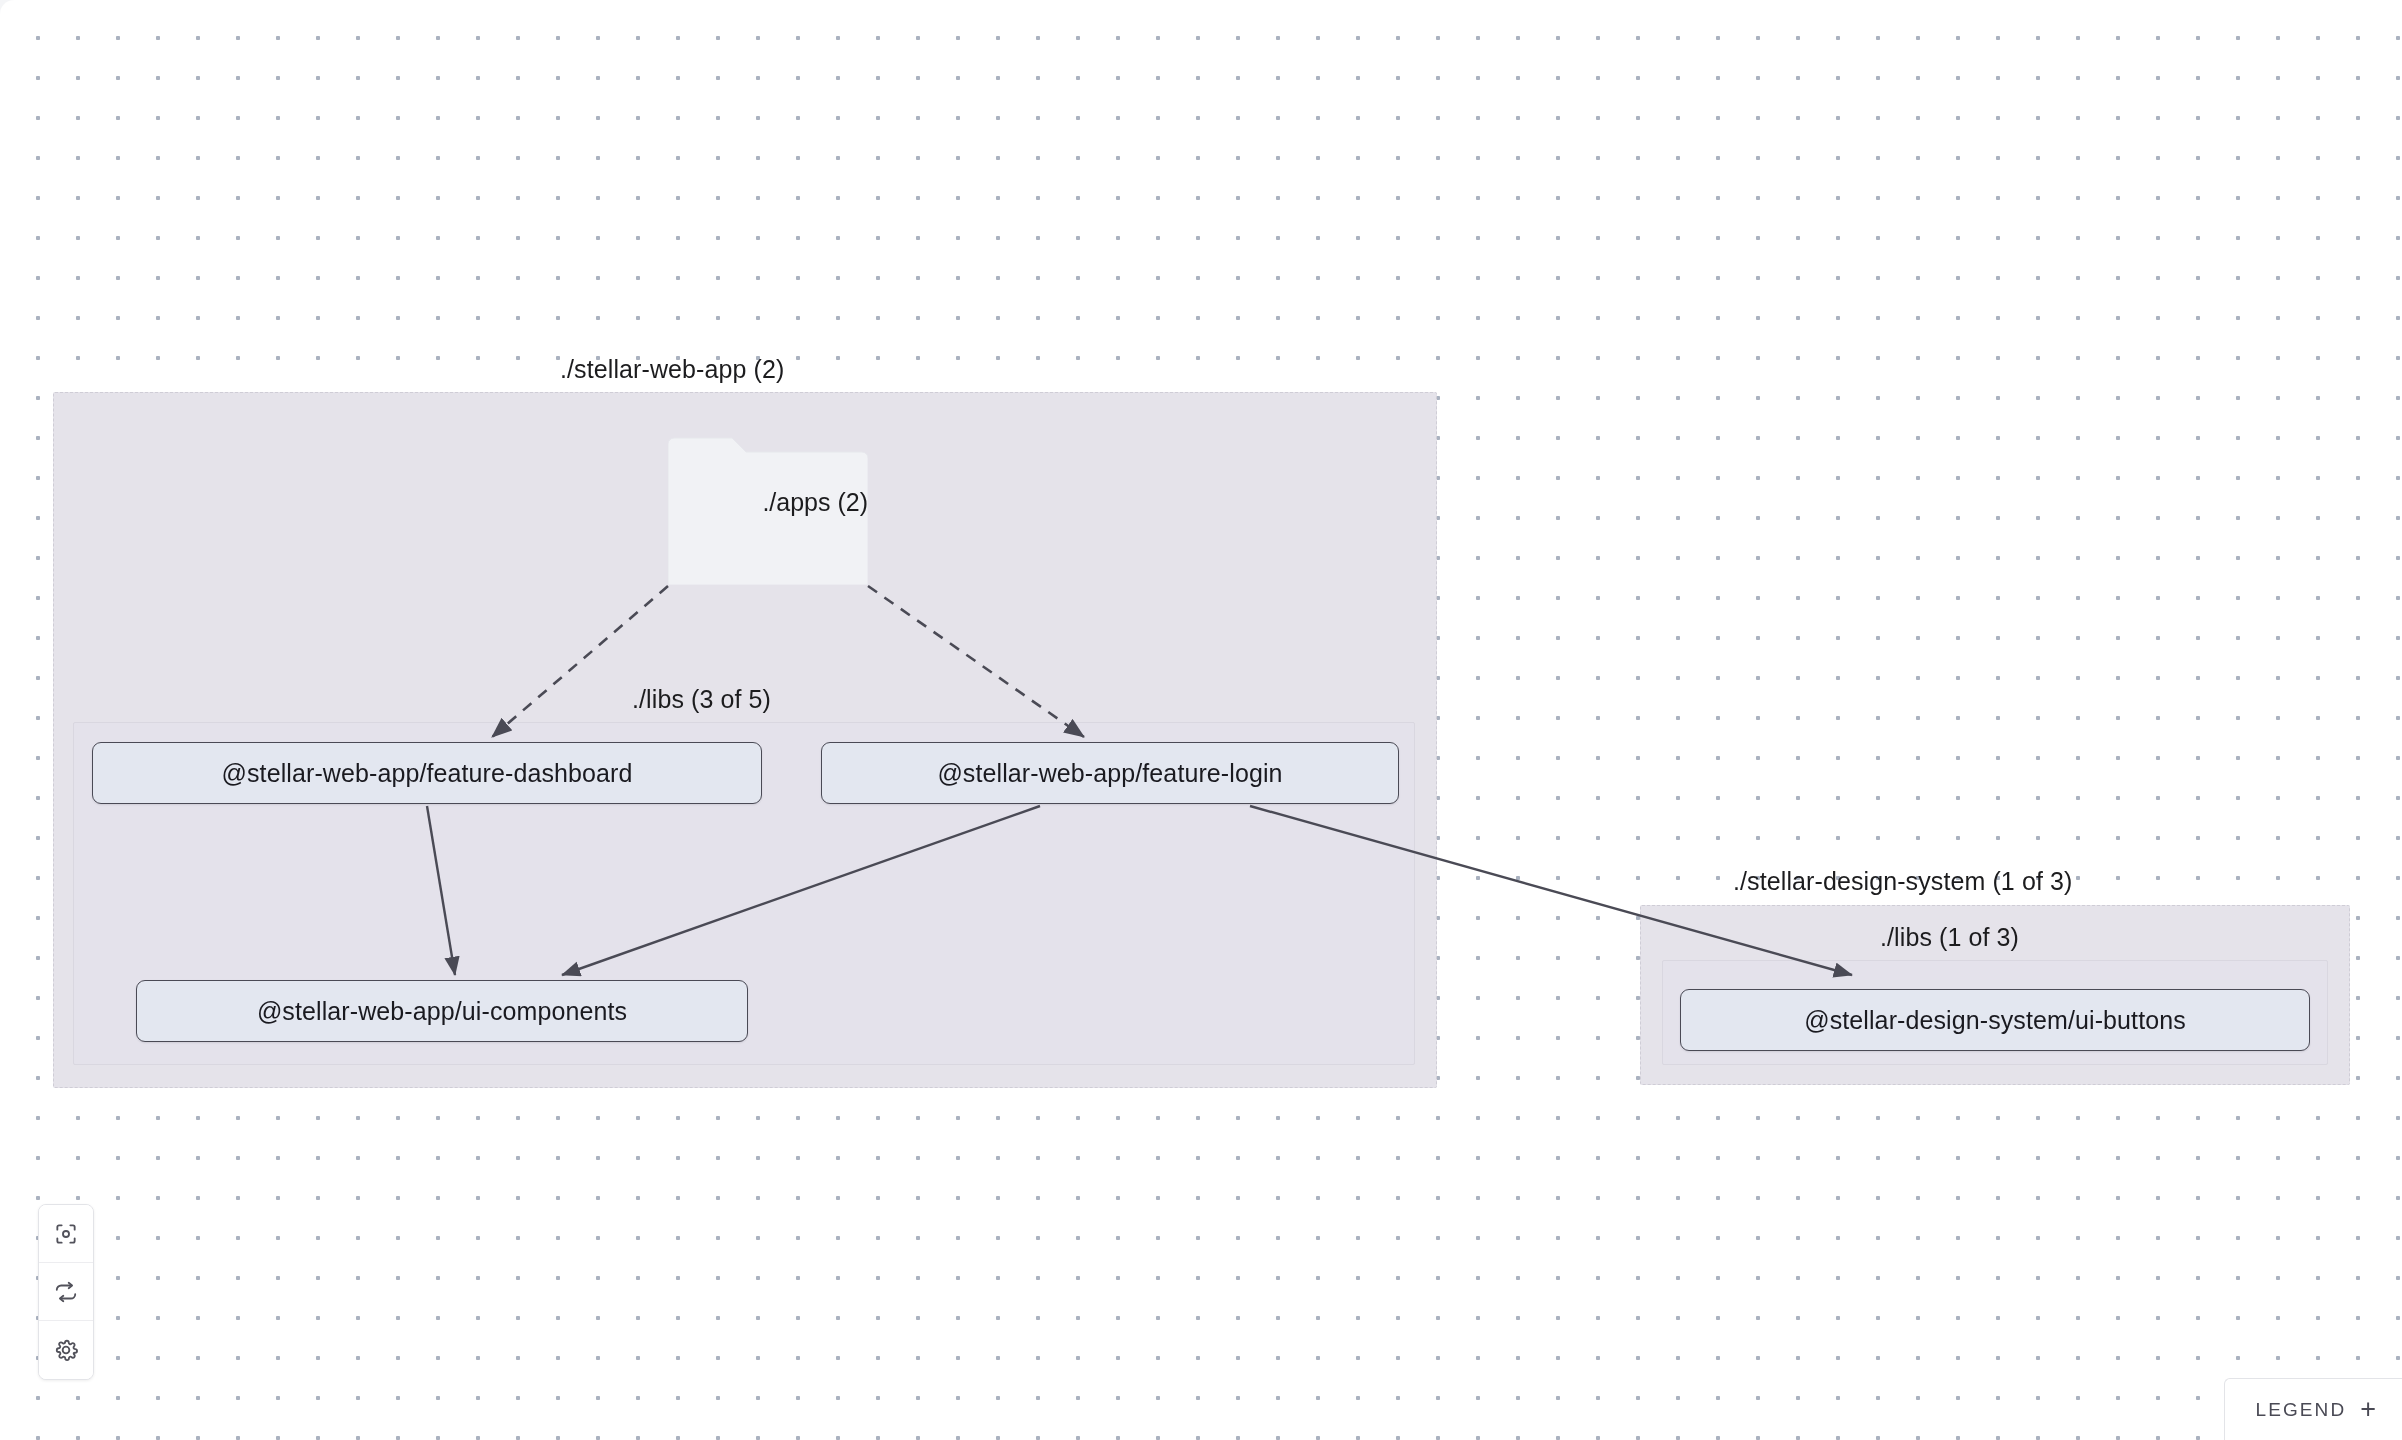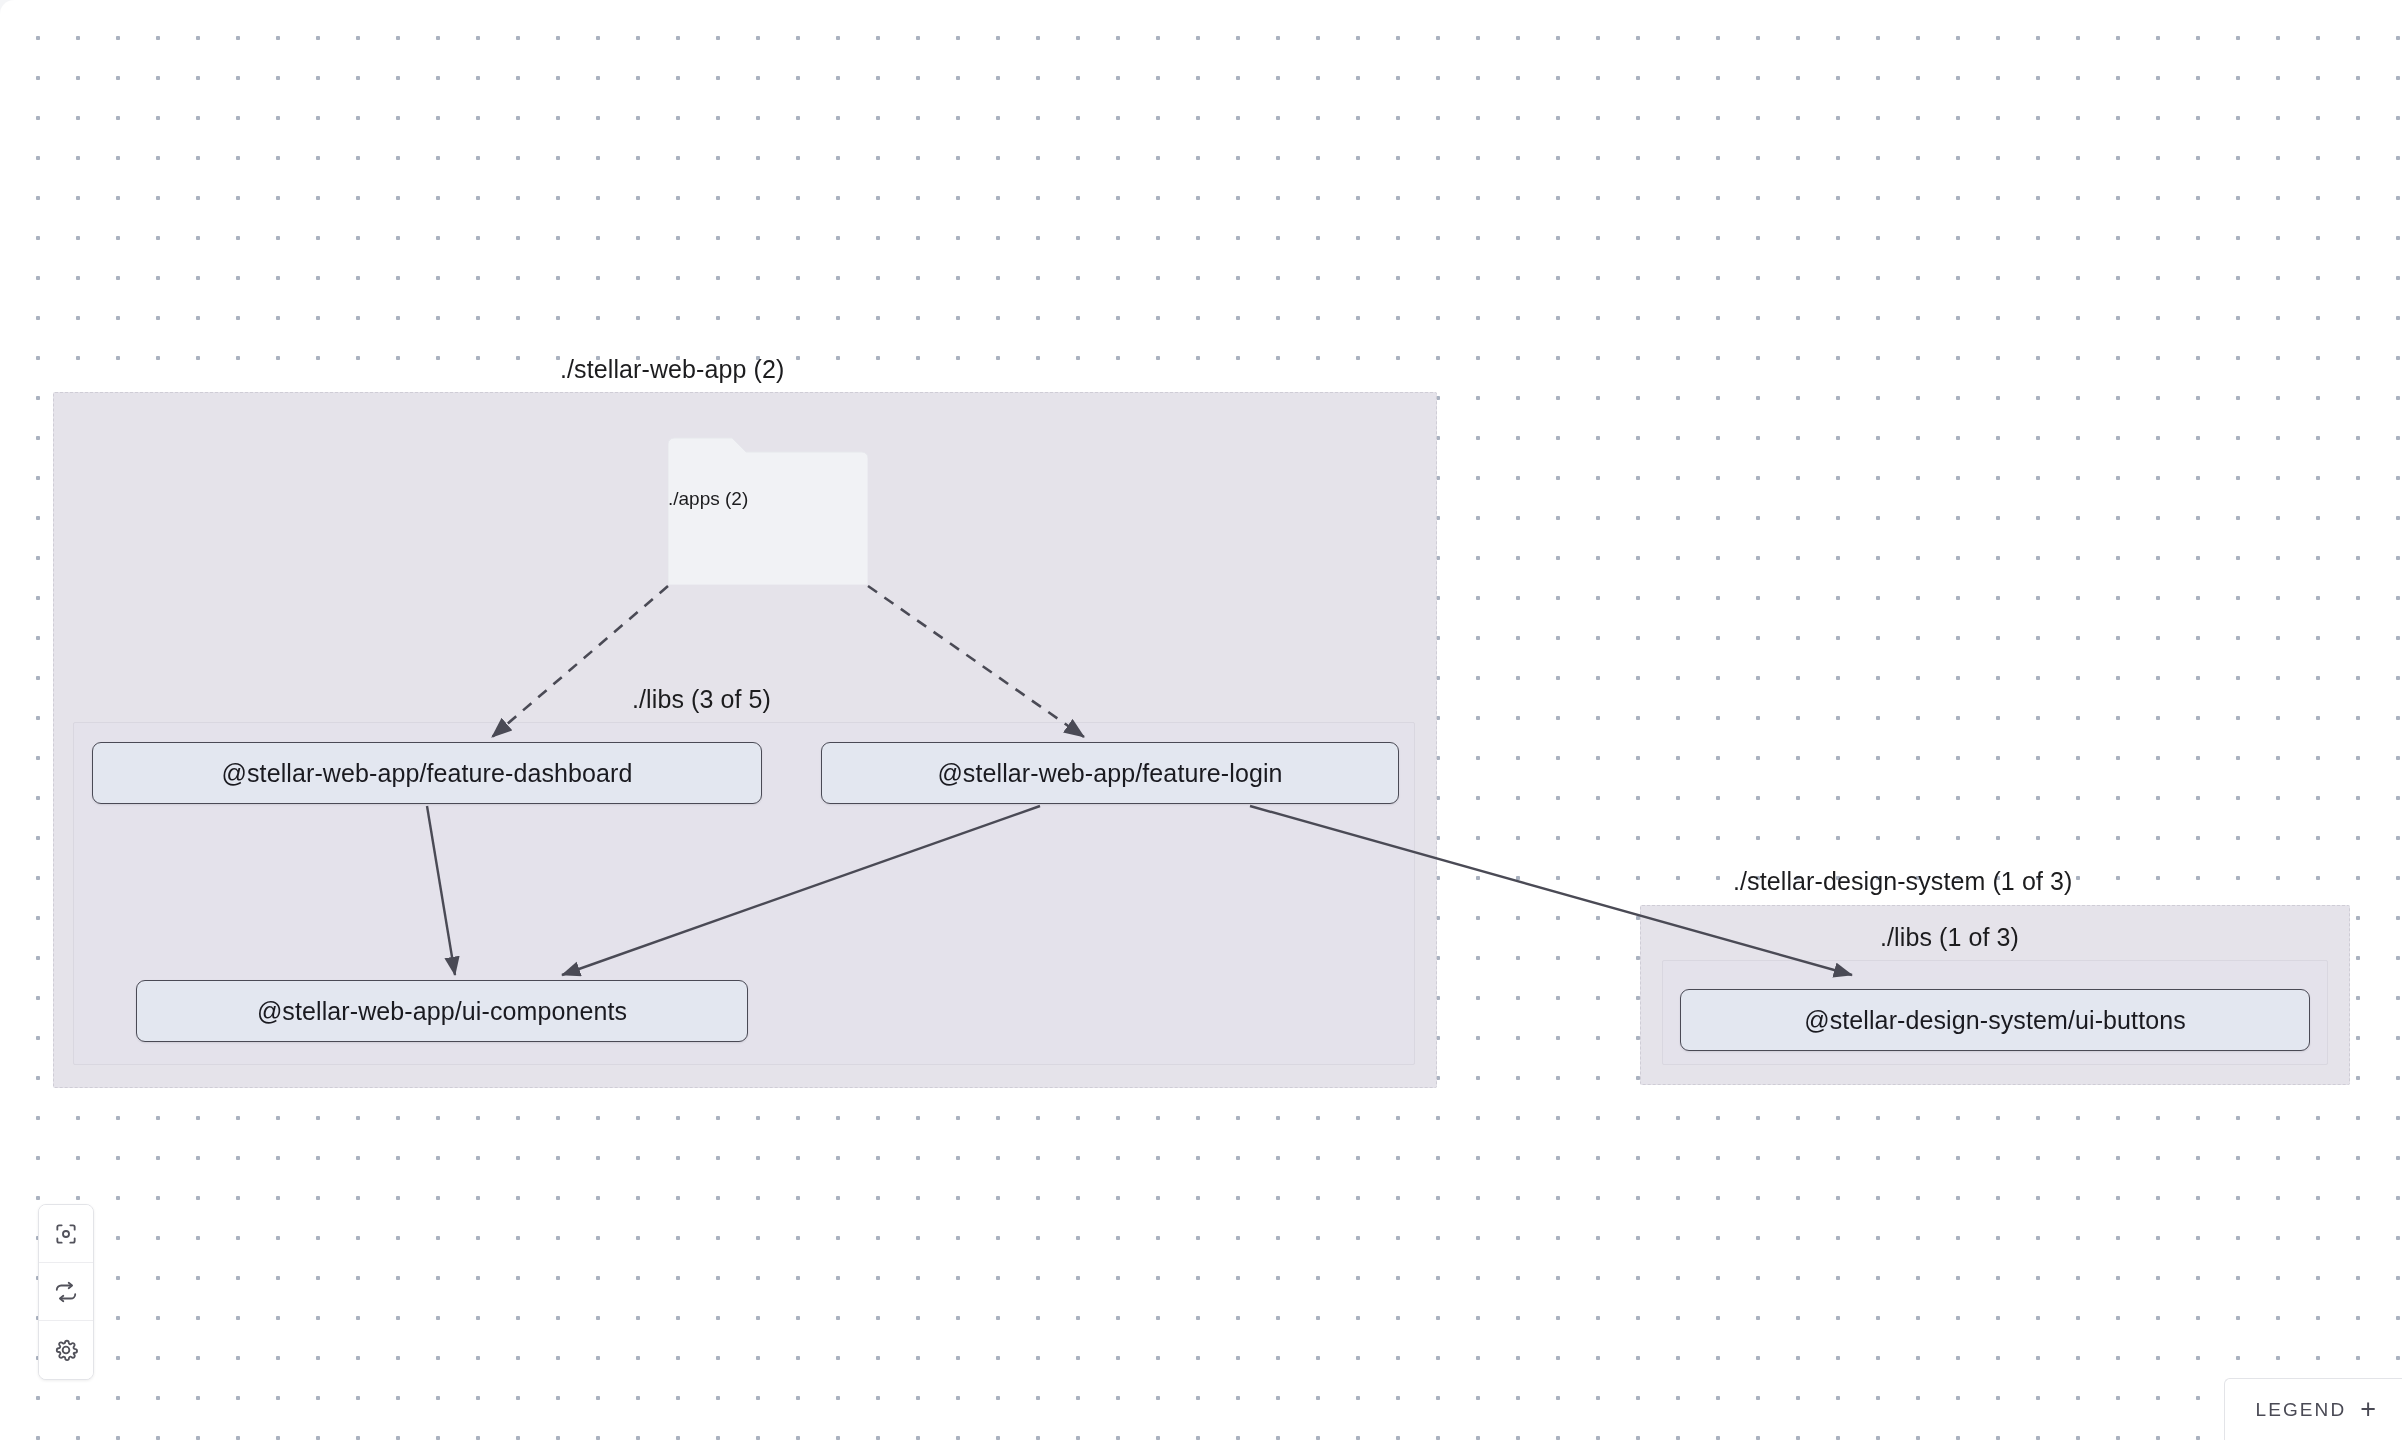--- a/index.html
+++ b/index.html
@@ -44,22 +44,22 @@
 
   
   .folder-wrap { position: absolute; }
   .folder-shape {
     position: absolute; left: 0; top: 0;
     width: 100%; height: 100%;
   }
   .folder-label {
     position: absolute;
     width: 100%;
-    text-align: left;
-    font-size: 19px;
+    text-align: right;
+    font-size: 25px;
     color: #1c1c1e;
     white-space: nowrap;
   }
 
   
   .node {
     position: absolute;
     background: #e3e7f0;
     border: 1.7px solid #4a4a55;
     border-radius: 9px;

